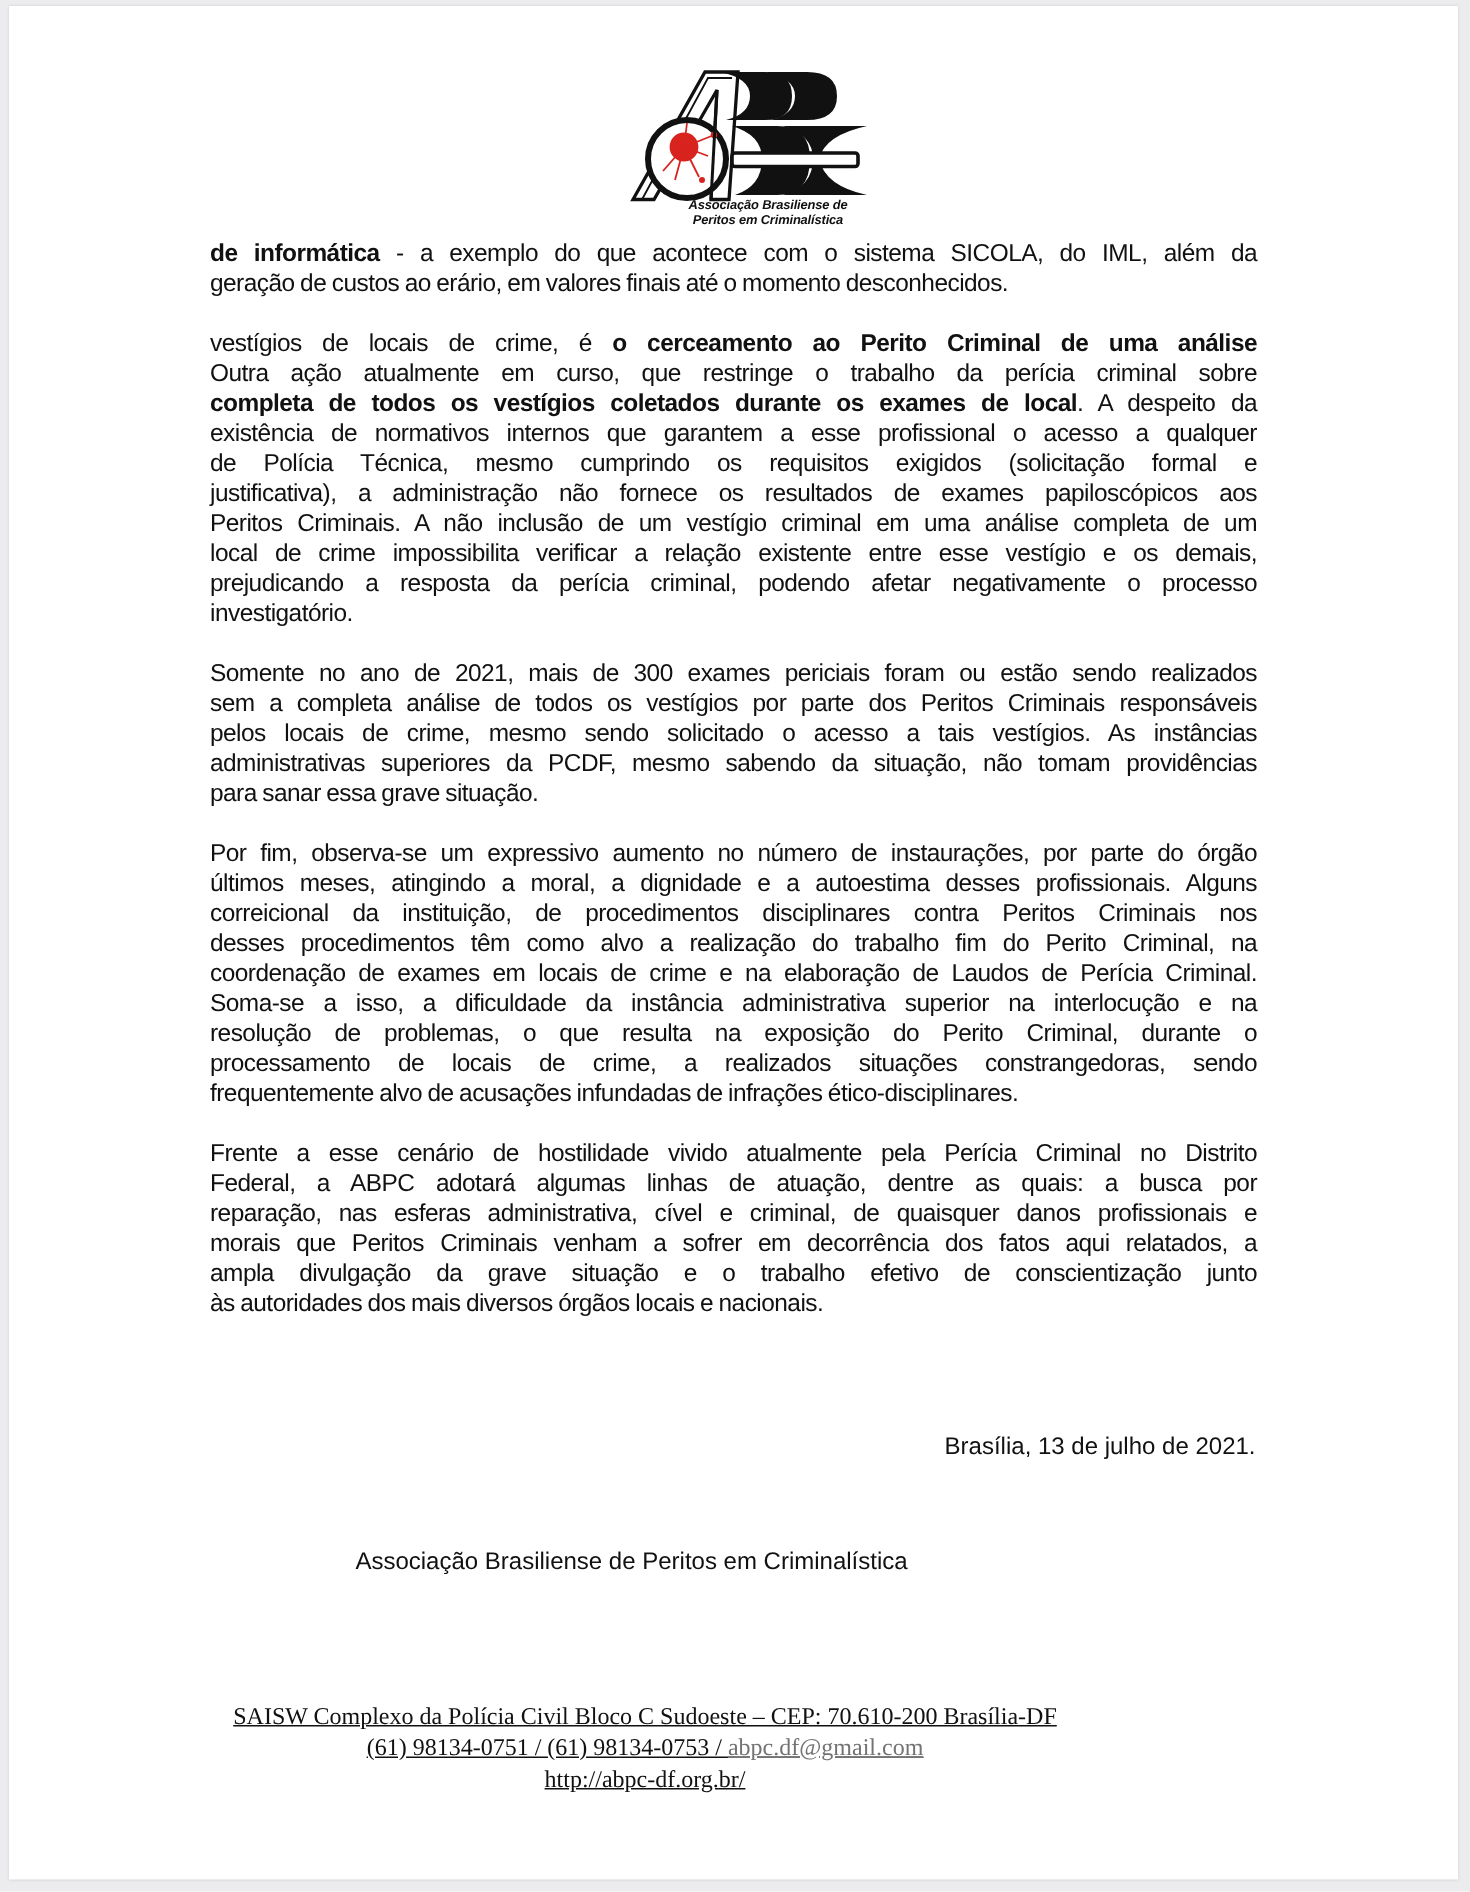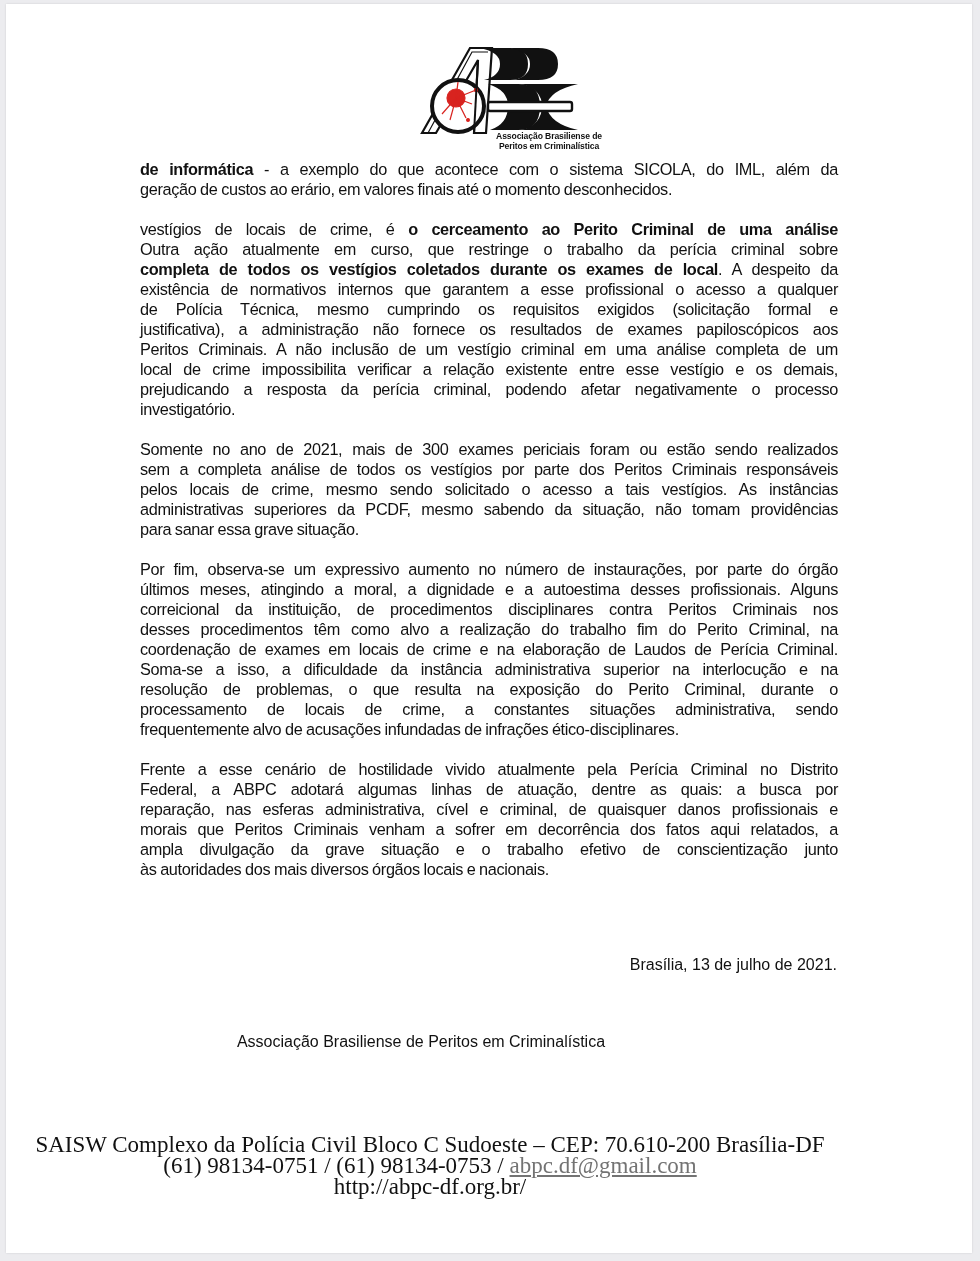--- a/index.html
+++ b/index.html
@@ -9,24 +9,25 @@
     font-family: "Liberation Sans", sans-serif;
     color: #111;
   }
   .sheet {
     position: absolute; left: 6px; top: 4px; width: 966px; height: 1249px;
     background: #ffffff;
     box-shadow: 0 0 2px rgba(0,0,0,0.12);
   }
   .logo { position: absolute; left: 418px; top: 38px; width: 170px; height: 120px; }
   .logo-caption {
-    position: absolute; left: 479px; top: 131px; width: 140px;
+    position: absolute; left: 442px; top: 131px; width: 140px;
     font-family: "Liberation Sans", sans-serif; font-weight: bold;
     font-size: 8.6px; line-height: 10px; text-align: center; color: #111;
     letter-spacing: -0.1px;
+    font-style: italic;
   }
   .body-text {
     position: absolute; left: 140px; top: 159px; width: 698px;
   }
   .para { margin: 0 0 20px 0; }
   .line {
     display: block; height: 20px; line-height: 20px;
     font-size: 16.3px;
     text-align: justify; text-align-last: justify;
     white-space: nowrap; overflow: visible;
@@ -44,21 +45,21 @@
     font-size: 16px; line-height: 20px;
   }
   .signature {
     position: absolute; top: 1032px; left: 0; width: 852px; text-align: center;
     font-size: 16px; line-height: 20px;
     padding-left: 0;
   }
   .signature span { margin-left: -10px; }
   .footer {
     position: absolute; top: 1134px; left: 0; width: 860px; text-align: center;
-    font-family: "Liberation Serif", serif; font-size: 23px; line-height: 21px; color: #111;
+    font-family: "Liberation Serif", serif; font-size: 16px; line-height: 21px; color: #111; text-decoration: underline;
   }
   .footer a { color: #737373; text-decoration: underline; }
 </style>
 </head>
 <body>
 
 <div class="sheet"></div>
 
 <div class="logo">
   <svg width="170" height="120" viewBox="0 0 170 120">
@@ -170,21 +171,21 @@
       <div class="line">
         <span class="jus"><span>coordenação de exames em locais de crime e na elaboração de Laudos de Perícia Criminal.</span></span>
       </div>
       <div class="line">
         <span class="jus"><span>Soma-se a isso, a dificuldade da instância administrativa superior na interlocução e na</span></span>
       </div>
       <div class="line">
         <span class="jus"><span>resolução de problemas, o que resulta na exposição do Perito Criminal, durante o</span></span>
       </div>
       <div class="line">
-        <span class="jus"><span>processamento de locais de crime, a constantes situações administrativa, sendo</span></span>
+        <span class="jus"><span>processamento de locais de crime, a realizados situações constrangedoras, sendo</span></span>
       </div>
       <div class="line last">
         <span class="jus"><span>frequentemente alvo de acusações infundadas de infrações ético-disciplinares.</span></span>
       </div>
     </div>
     <div class="para">
       <div class="line">
         <span class="jus"><span>Frente a esse cenário de hostilidade vivido atualmente pela Perícia Criminal no Distrito</span></span>
       </div>
       <div class="line">

